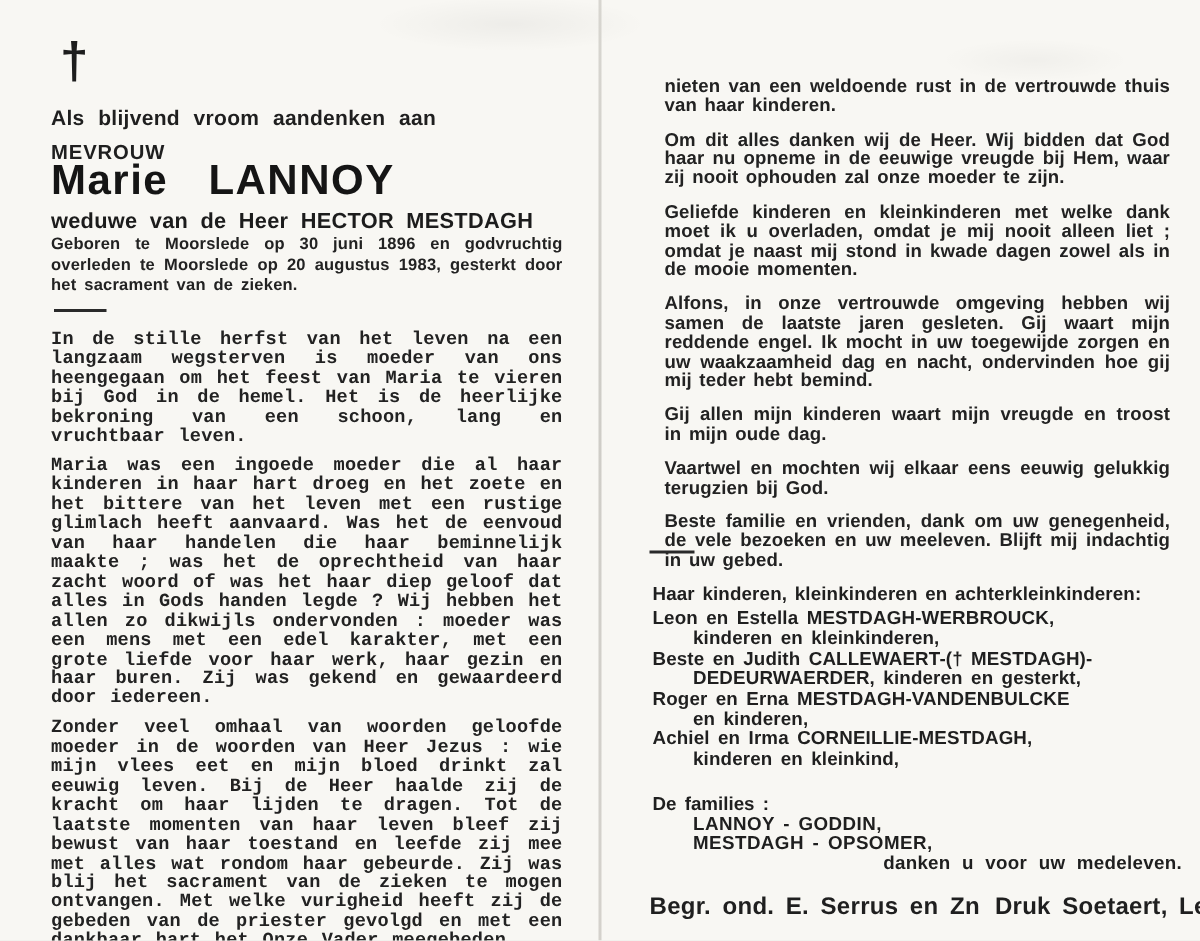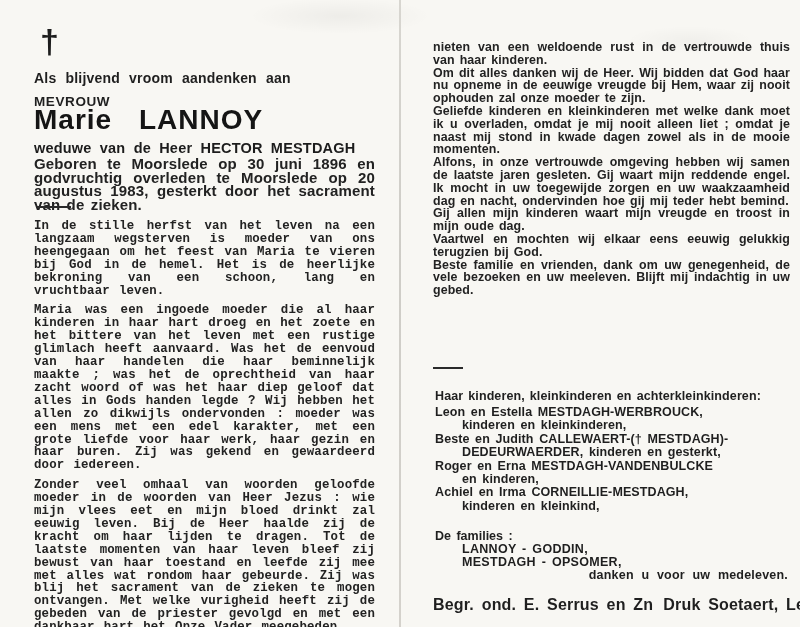--- a/index.html
+++ b/index.html
@@ -43,42 +43,42 @@
   .name{
     position:absolute;left:0;top:104px;margin:0;
     font-size:28px;letter-spacing:1px;word-spacing:18px;color:#151515;
   }
   .widow{
     position:absolute;left:0;top:140px;
     font-size:14.5px;letter-spacing:.2px;word-spacing:4px;color:#1c1c1c;
   }
   .birth{
     position:absolute;left:0;top:157px;margin:0;width:341px;
-    font-size:15px;line-height:13.6px;letter-spacing:.15px;word-spacing:2px;
+    font-size:11px;line-height:13.6px;letter-spacing:.15px;word-spacing:2px;
     text-align:justify;color:#222;
   }
   .rule{
     position:absolute;left:2px;
     width:35px;height:2px;background:#2a2a2a;
   }
   .rule-left{top:206px;}
   .left-body{
     position:absolute;left:0;top:220px;width:341px;
     font-size:12.4px;line-height:12.9px;letter-spacing:.15px;word-spacing:1.5px;
     text-align:justify;color:#222;font-family:Liberation Mono, monospace;
   }
   .left-body p{margin:0 0 7px 0;}
   
   .page-right{position:absolute;left:433px;top:0;width:357px;}
   .right-body{
     position:absolute;left:0;top:41px;width:357px;
     font-size:12.4px;line-height:12.8px;letter-spacing:.1px;word-spacing:1.5px;
     text-align:justify;color:#222;
   }
-  .right-body p{margin:0;}
+  .right-body p{margin:10px;}
   .rule-right{position:absolute;left:0;top:367px;width:30px;height:2px;background:#2a2a2a;}
   .fam-header{
     position:absolute;left:2px;top:389px;width:356px;
     font-size:12.5px;letter-spacing:.1px;word-spacing:1.5px;color:#1f1f1f;
   }
   .fam-list{
     position:absolute;left:2px;top:406px;width:356px;
     font-size:12.5px;line-height:13.4px;letter-spacing:.1px;word-spacing:2px;color:#1f1f1f;
   }
   .fam-line{white-space:nowrap;}

